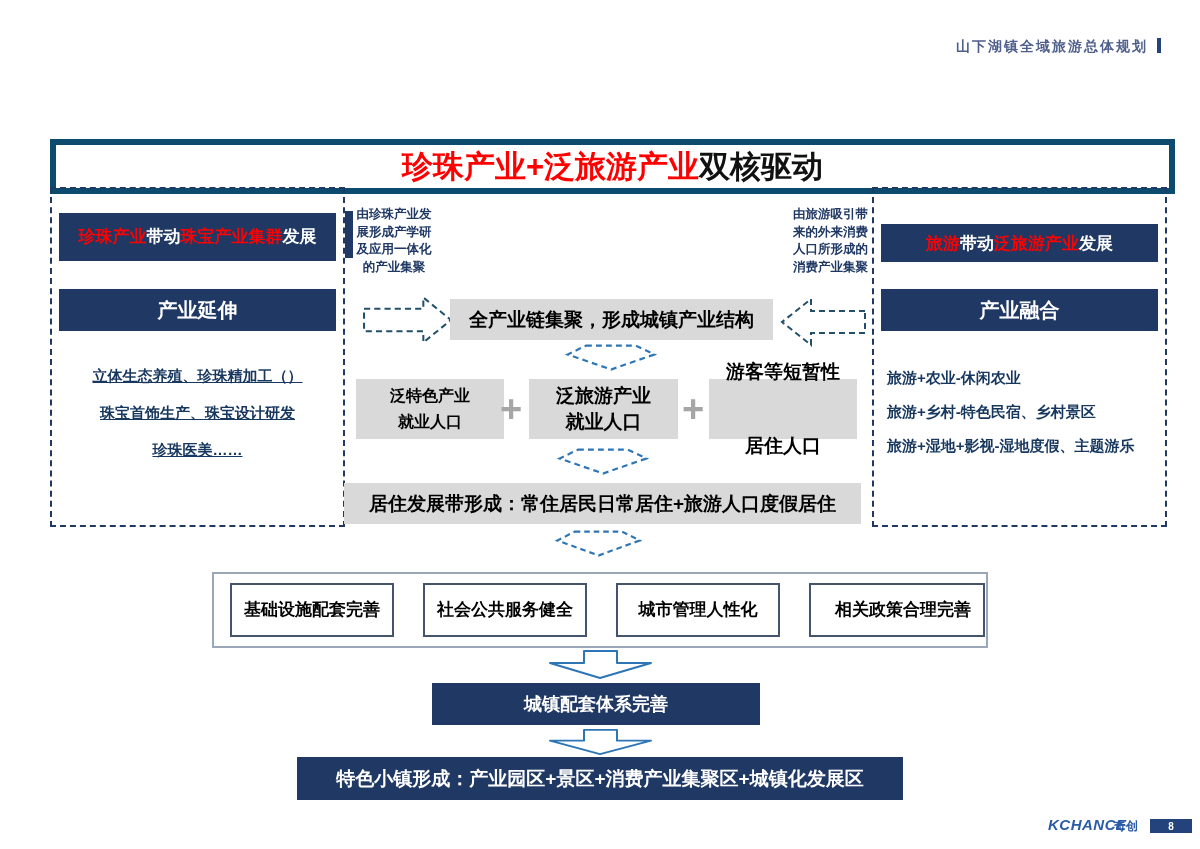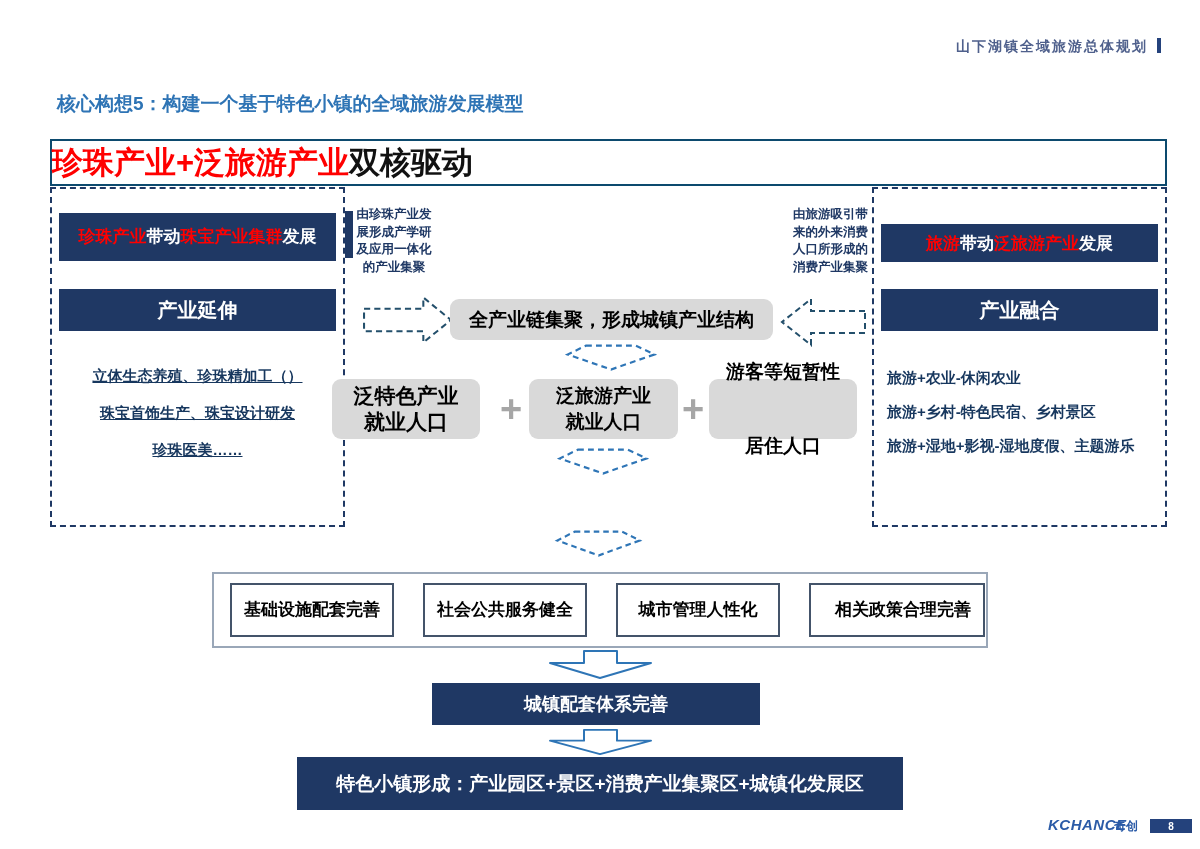--- a/index.html
+++ b/index.html
@@ -1,42 +1,41 @@
 <!DOCTYPE html>
 <html><head>
 <meta charset="utf-8">
 <style>
   html,body{margin:0;padding:0;background:#ffffff;}
   body{font-family:"Liberation Sans","DejaVu Sans",sans-serif;}
   #slide{position:relative;width:1200px;height:849px;background:#fff;overflow:hidden;}
   .abs{position:absolute;}
   .navy{background:#1F3864;color:#fff;font-weight:bold;display:flex;flex-direction:column;align-items:center;justify-content:center;text-align:center;}
-  .grayb{background:#D9D9D9;color:#000;font-weight:bold;display:flex;flex-direction:column;align-items:center;justify-content:center;text-align:center;border-radius:9px;}
+  .grayb{background:#D9D9D9;color:#000;font-weight:bold;display:flex;flex-direction:column;align-items:center;justify-content:center;text-align:center;}
   .red{color:#FF0000;}
   .dashpanel{border:2px dashed #1F3864;}
   .note{font-weight:bold;color:#1F3864;font-size:12.5px;line-height:17.5px;}
   .bodytxt{color:#17375E;font-size:15px;font-weight:bold;}
   .plus{color:#A6A6A6;font-weight:bold;font-size:38px;text-align:center;line-height:58px;}
   .supbox{border:2px solid #44546A;background:#fff;color:#000;font-weight:bold;display:flex;flex-direction:row;align-items:center;justify-content:center;text-align:center;font-size:17px;line-height:24px;}
   .doc-title{color:#4F608C;font-size:14px;font-weight:bold;letter-spacing:2px;text-align:right;}
   .page-title{color:#2E74B5;font-size:19px;font-weight:bold;}
-  .banner{border:2px solid #0c4a6e;display:flex;align-items:center;font-size:31px;font-weight:bold;color:#111;}
+  .banner{border:6px solid #0c4a6e;display:flex;align-items:center;justify-content:center;font-size:31px;font-weight:bold;color:#111;}
   .logo{color:#2B5BA7;font-weight:800;font-style:italic;font-size:15px;letter-spacing:0.5px;}
   .logo-cn{color:#2B5BA7;font-weight:bold;font-size:12px;}
   .pagebadge{background:#24427C;color:#fff;font-size:10px;font-weight:bold;display:flex;align-items:center;justify-content:center;}
 </style>
 </head>
 <body>
 
 <div id="slide">
 
   <div class="abs doc-title" style="left:900px;top:38px;width:248px;">山下湖镇全域旅游总体规划</div>
   <div class="abs" style="left:1157px;top:38px;width:4px;height:15px;background:#24427C;"></div>
 
-  <div class="abs page-title" style="left:57px;top:91px;">核心构想5：构建一个基于特色小镇的全域旅游发展模型</div>
 
   <div class="abs banner" style="left:50px;top:139px;width:1113px;height:43px;">
     <span class="red">珍珠产业+泛旅游产业</span>
       <span>双核驱动</span>
   </div>
 
   <div class="abs dashpanel" style="left:50px;top:187px;width:291px;height:336px;">
     <div class="abs navy" style="left:7px;top:24px;width:277px;height:48px;font-size:17px;line-height:22px;">
       <div><span class="red">珍珠产业</span><span>带动</span><span class="red">珠宝产业集群</span><span>发展</span></div>
     </div>
@@ -70,39 +69,40 @@
   <svg class="abs" style="left:779px;top:295px;" width="88" height="54" viewBox="0 0 88 52">
     <polygon points="86,15 32,15 32,3 3,26 32,49 32,37 86,37" fill="none" stroke="#234F6B" stroke-width="2" stroke-dasharray="6 4"></polygon>
   </svg>
 
   <div class="abs grayb" style="left:450px;top:299px;width:323px;height:41px;font-size:19px;">全产业链集聚，形成城镇产业结构</div>
 
   <svg class="abs" style="left:561px;top:343px;" width="100" height="30" viewBox="0 0 120 34" preserveAspectRatio="none">
     <polygon points="30,3 90,3 112,13 60,30 8,13" fill="none" stroke="#2E75B6" stroke-width="2.5" stroke-dasharray="7 5"></polygon>
   </svg>
 
-  <div class="abs grayb" style="left:332px;top:379px;width:148px;height:60px;font-size:21px;line-height:26px;">
+  <div class="abs grayb" style="left:356px;top:379px;width:148px;height:60px;font-size:16px;line-height:26px;">
     <div>泛特色产业</div>
     <div>就业人口</div>
   </div>
   <div class="abs plus" style="left:495px;top:380px;width:32px;">+</div>
   <div class="abs grayb" style="left:529px;top:379px;width:149px;height:60px;font-size:19px;line-height:26px;">
     <div>泛旅游产业</div>
     <div>就业人口</div>
   </div>
   <div class="abs plus" style="left:679px;top:380px;width:28px;">+</div>
   <div class="abs grayb" style="left:709px;top:379px;width:148px;height:60px;font-size:19px;line-height:26px;gap:48px;">
     <div>游客等短暂性</div>
     <div>居住人口</div>
   </div>
 
   <svg class="abs" style="left:553px;top:447px;" width="100" height="30" viewBox="0 0 120 34" preserveAspectRatio="none">
     <polygon points="30,3 90,3 112,13 60,30 8,13" fill="none" stroke="#2E75B6" stroke-width="2.5" stroke-dasharray="7 5"></polygon>
   </svg>
 
+  <div class="abs grayb" style="left:344px;top:483px;width:517px;height:41px;font-size:19px;">居住发展带形成：常住居民日常居住+旅游人口度假居住</div>
 
   <svg class="abs" style="left:551px;top:529px;" width="95" height="30" viewBox="0 0 120 34" preserveAspectRatio="none">
     <polygon points="30,3 90,3 112,13 60,30 8,13" fill="none" stroke="#2E75B6" stroke-width="2.5" stroke-dasharray="7 5"></polygon>
   </svg>
 
   <div class="abs" style="left:212px;top:572px;width:772px;height:72px;border:2px solid #9AA7B8;background:#fff;">
     <div class="abs supbox" style="left:16px;top:9px;width:160px;height:50px;">
       <div>基础设施</div>
       <div>配套完善</div>
     </div>
@@ -123,19 +123,19 @@
   <svg class="abs" style="left:548px;top:650px;" width="105" height="30" viewBox="0 0 105 30">
     <polygon points="36,1 69,1 69,13 103,13 52,28 2,13 36,13" fill="#ffffff" stroke="#2E75B6" stroke-width="2" stroke-linejoin="round"></polygon>
   </svg>
 
   <div class="abs navy" style="left:432px;top:683px;width:328px;height:42px;font-size:18px;">城镇配套体系完善</div>
 
   <svg class="abs" style="left:548px;top:729px;" width="105" height="27" viewBox="0 0 105 30" preserveAspectRatio="none">
     <polygon points="36,1 69,1 69,13 103,13 52,28 2,13 36,13" fill="#ffffff" stroke="#2E75B6" stroke-width="2" stroke-linejoin="round"></polygon>
   </svg>
 
-  <div class="abs navy" style="left:297px;top:757px;width:606px;height:53px;font-size:19px;">特色小镇形成：产业园区+景区+消费产业集聚区+城镇化发展区</div>
+  <div class="abs navy" style="left:297px;top:757px;width:606px;height:43px;font-size:19px;">特色小镇形成：产业园区+景区+消费产业集聚区+城镇化发展区</div>
 
   <div class="abs logo" style="left:1048px;top:816px;">KCHANCE</div>
   <div class="abs logo-cn" style="left:1114px;top:818px;">奇创</div>
   <div class="abs pagebadge" style="left:1150px;top:819px;width:42px;height:14px;">8</div>
 
 </div>
 
 </body></html>

